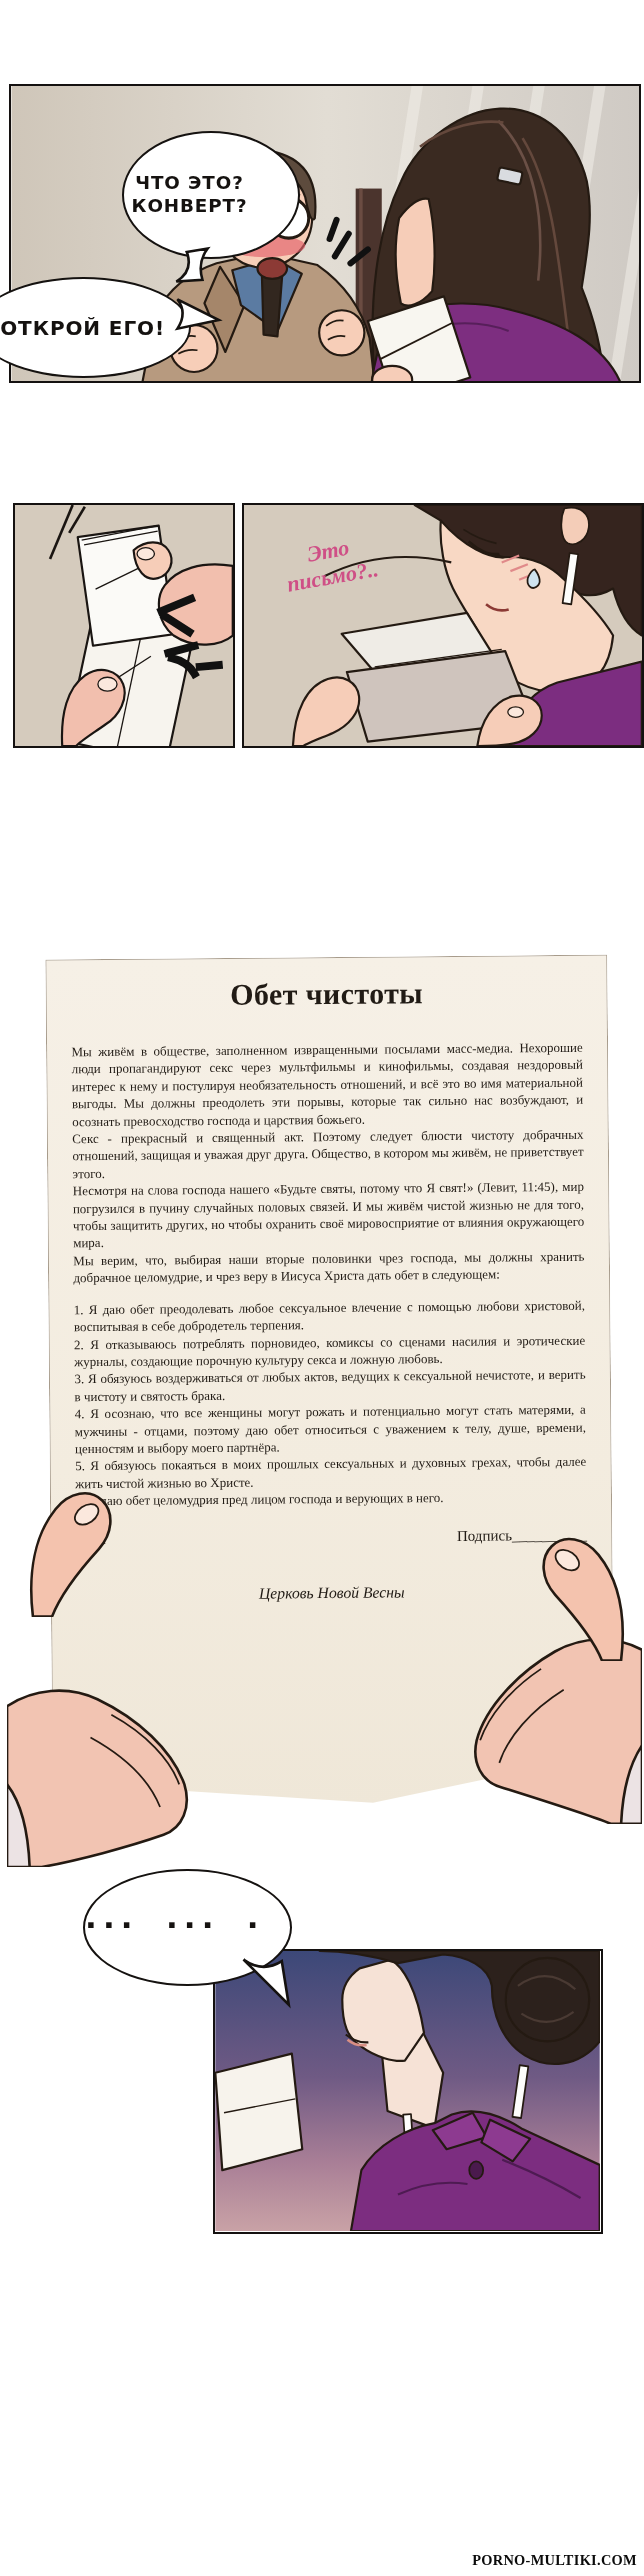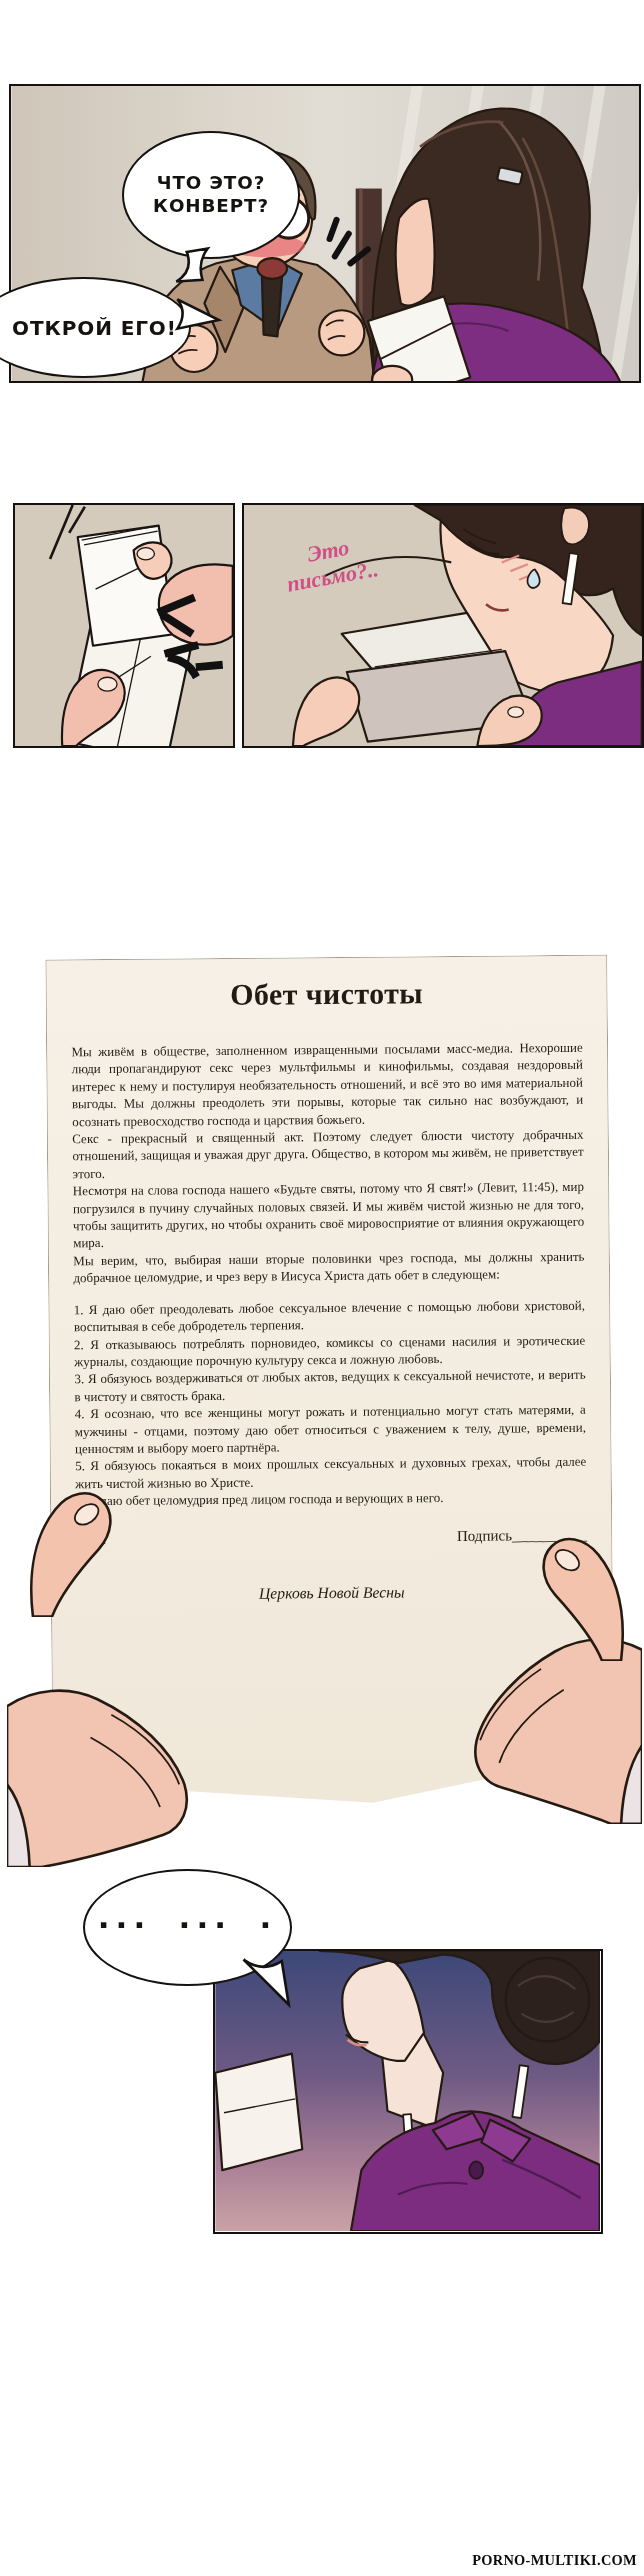--- a/index.html
+++ b/index.html
@@ -1,21 +1,21 @@
 <!DOCTYPE html>
 <html style="font-size:14px"><head>
 <meta charset="utf-8">
 <style>
   html,body{margin:0;padding:0;background:#ffffff;}
   .page{position:relative;width:644px;height:2576px;background:#ffffff;overflow:hidden;
         font-family:"DejaVu Sans",sans-serif;}
   .abs{position:absolute;}
   .panel{position:absolute;border:2.2px solid #141110;box-sizing:border-box;overflow:hidden;}
   .bubble{position:absolute;background:#ffffff;border:2.6px solid #151210;border-radius:50%;
-          display:flex;align-items:center;justify-content:center;text-align:center;
+          display:flex;align-items:center;text-align:center;
           color:#151210;font-weight:bold;z-index:6;}
   .tail{position:absolute;z-index:7;}
   
   .paper{position:absolute;left:49px;top:957px;width:562px;height:853px;
          background:linear-gradient(180deg,#f6f0e6 0%,#f3ecdf 60%,#efe7d8 100%);
          border:0.9px solid #a79b8b;box-sizing:border-box;
          transform:rotate(-0.5deg);
          clip-path:polygon(0 0,100% 0,100% 93.5%,57% 99.2%,0 96.5%);
          padding:19px 24.4px 0 24.4px;z-index:2;
          font-family:"Liberation Serif",serif;color:#211b15;}

